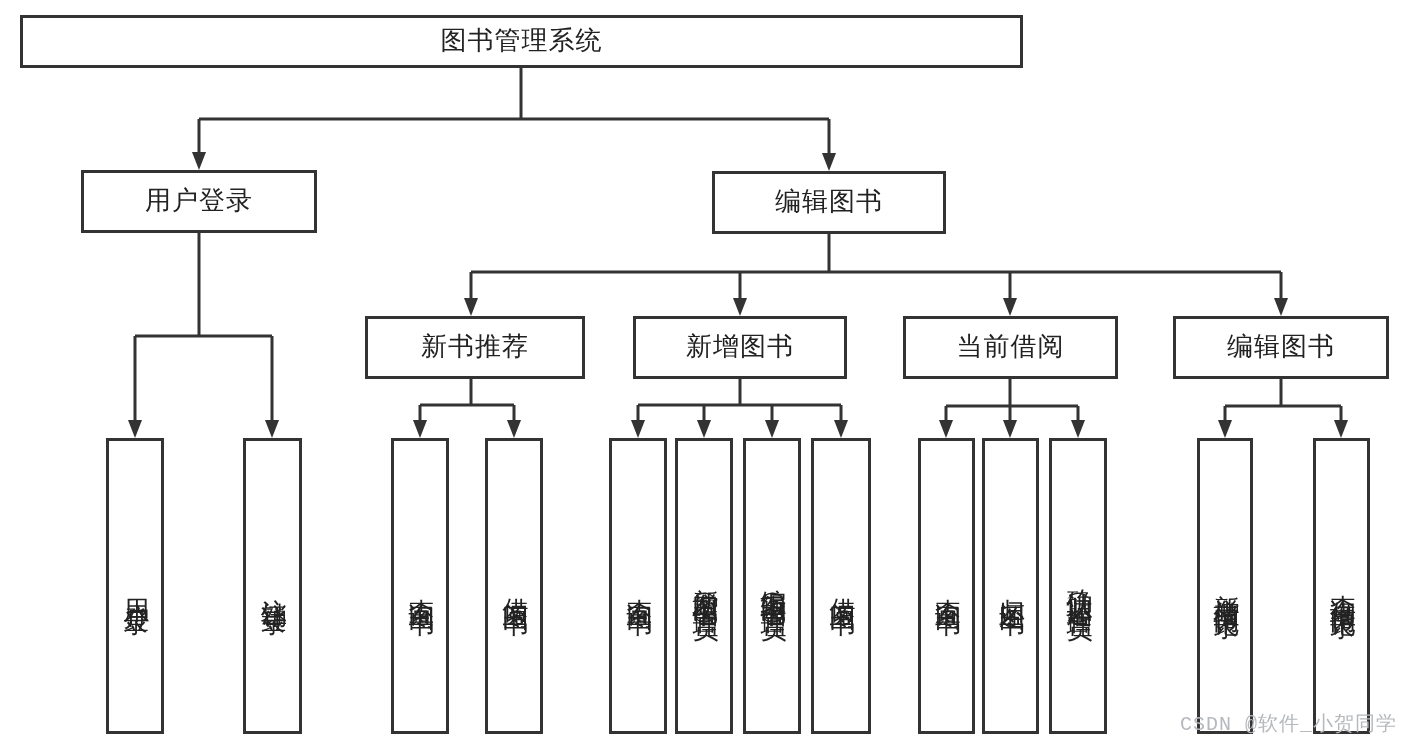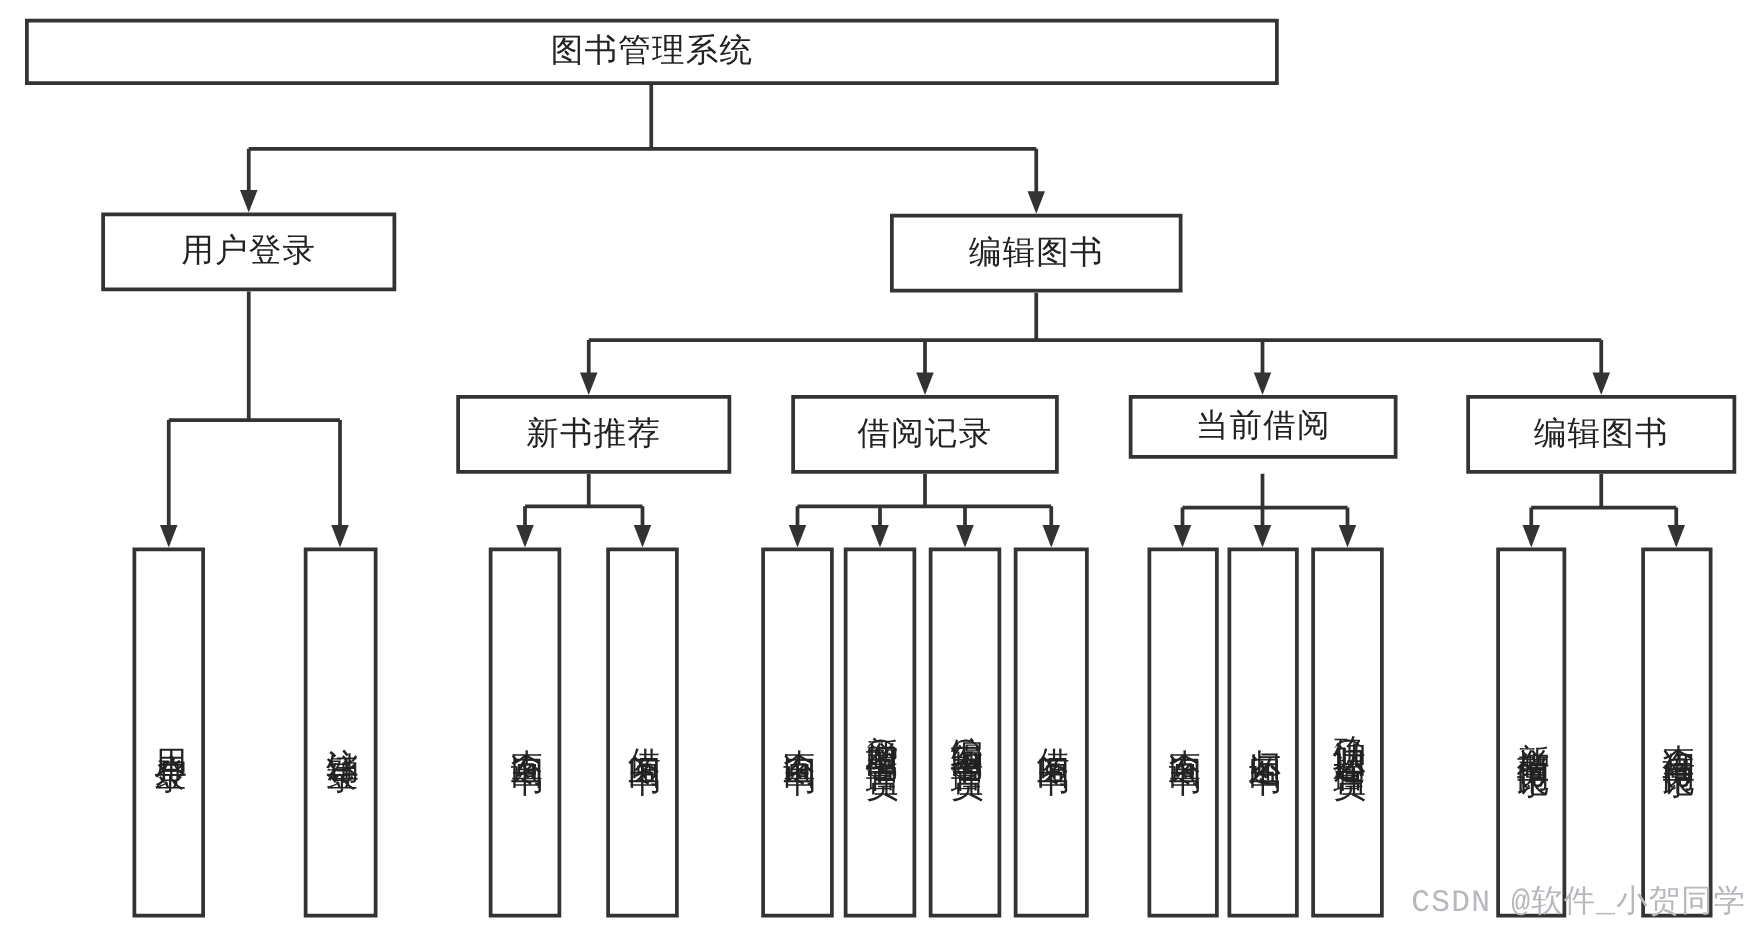--- a/index.html
+++ b/index.html
@@ -37,21 +37,21 @@
   .vbox span {
     writing-mode: vertical-rl;
     text-orientation: mixed;
     letter-spacing: 4px;
     white-space: nowrap;
   }
   .watermark {
     position: absolute;
     right: 8px;
     bottom: 10px;
-    font-size: 25px;
+    font-size: 20px;
     color: var(--watermark);
     letter-spacing: 1px;
     white-space: nowrap;
     z-index: 5;
     margin-top: 20px;
   }
 </style>
 </head>
 <body>
 
@@ -141,23 +141,23 @@
     <span>用户登录</span>
   </div>
   <div class="node hbox" style="left:712px;top:171px;width:234px;height:63px">
     <span>编辑图书</span>
   </div>
 
   <div class="node hbox" style="left:365px;top:316px;width:220px;height:63px">
     <span>新书推荐</span>
   </div>
   <div class="node hbox" style="left:633px;top:316px;width:214px;height:63px">
-    <span>借阅记录</span>
-  </div>
-  <div class="node hbox" style="left:903px;top:316px;width:215px;height:51px">
+    <span>新增图书</span>
+  </div>
+  <div class="node hbox" style="left:903px;top:316px;width:215px;height:63px">
     <span>当前借阅</span>
   </div>
   <div class="node hbox" style="left:1173px;top:316px;width:216px;height:63px">
     <span>编辑图书</span>
   </div>
 
   <div class="node vbox" style="left:106px;top:438px;width:58px;height:296px">
     <span>用户登录</span>
   </div>
   <div class="node vbox" style="left:243px;top:438px;width:59px;height:296px">

